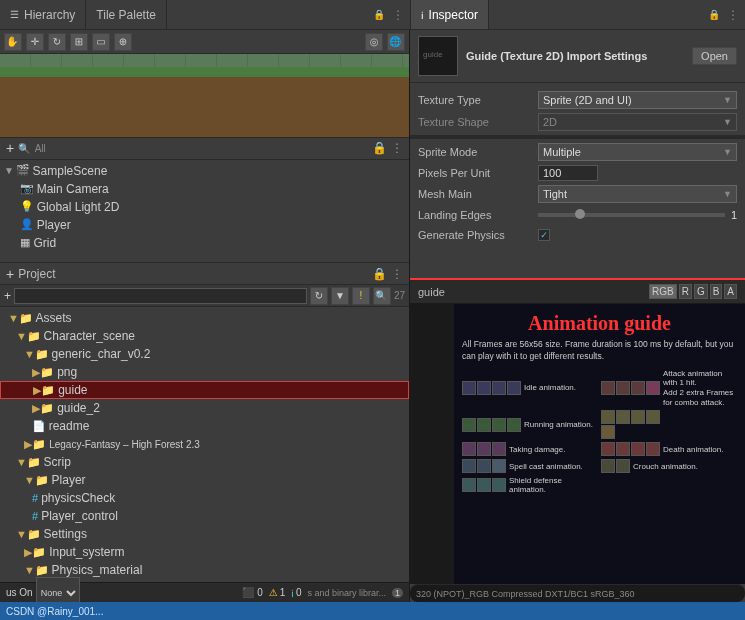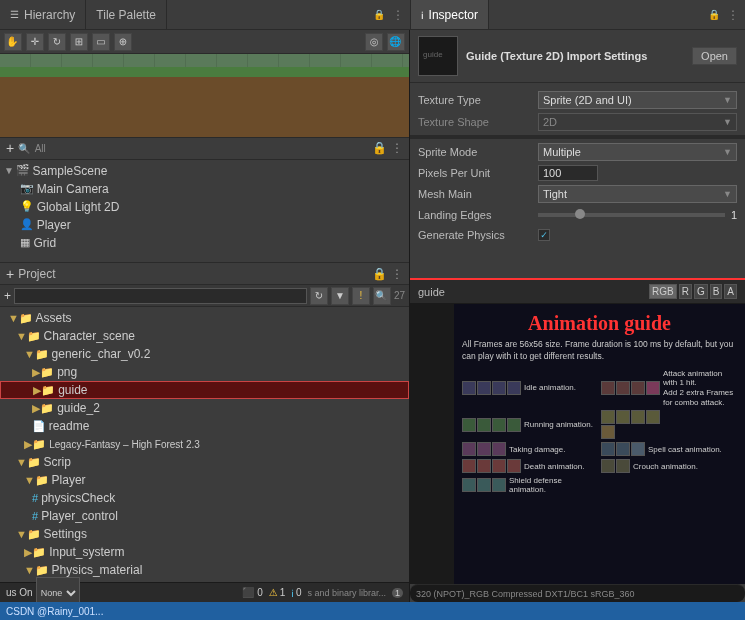--- a/index.html
+++ b/index.html
@@ -461,39 +461,39 @@
               <div style="display:flex;gap:1px">
                 <div style="width:14px;height:14px;background:#5a3a5a;border:1px solid #555"></div>
                 <div style="width:14px;height:14px;background:#5a3a5a;border:1px solid #555"></div>
                 <div style="width:14px;height:14px;background:#5a3a5a;border:1px solid #555"></div>
               </div>
               <span style="color:#ccc;font-size:8px">Taking damage.</span>
             </div>
 
             <div style="display:flex;align-items:center;gap:3px">
               <div style="display:flex;gap:1px">
-                <div style="width:14px;height:14px;background:#3a4a5a;border:1px solid #555"></div>
-                <div style="width:14px;height:14px;background:#3a4a5a;border:1px solid #555"></div>
-                <div style="width:14px;height:14px;background:#4a5a6a;border:1px solid #555"></div>
-              </div>
-              <span style="color:#ccc;font-size:8px">Spell cast animation.</span>
-            </div>
-
-            <div style="display:flex;align-items:center;gap:3px">
-              <div style="display:flex;gap:1px">
                 <div style="width:14px;height:14px;background:#6a3a3a;border:1px solid #555"></div>
                 <div style="width:14px;height:14px;background:#6a3a3a;border:1px solid #555"></div>
                 <div style="width:14px;height:14px;background:#6a3a3a;border:1px solid #555"></div>
                 <div style="width:14px;height:14px;background:#6a3a3a;border:1px solid #555"></div>
               </div>
               <span style="color:#ccc;font-size:8px">Death animation.</span>
             </div>
 
             <div style="display:flex;align-items:center;gap:3px">
               <div style="display:flex;gap:1px">
+                <div style="width:14px;height:14px;background:#3a4a5a;border:1px solid #555"></div>
+                <div style="width:14px;height:14px;background:#3a4a5a;border:1px solid #555"></div>
+                <div style="width:14px;height:14px;background:#4a5a6a;border:1px solid #555"></div>
+              </div>
+              <span style="color:#ccc;font-size:8px">Spell cast animation.</span>
+            </div>
+
+            <div style="display:flex;align-items:center;gap:3px">
+              <div style="display:flex;gap:1px">
                 <div style="width:14px;height:14px;background:#4a4a3a;border:1px solid #555"></div>
                 <div style="width:14px;height:14px;background:#4a4a3a;border:1px solid #555"></div>
               </div>
               <span style="color:#ccc;font-size:8px">Crouch animation.</span>
             </div>
 
             <div style="display:flex;align-items:center;gap:3px">
               <div style="display:flex;gap:1px">
                 <div style="width:14px;height:14px;background:#3a5a5a;border:1px solid #555"></div>
                 <div style="width:14px;height:14px;background:#3a5a5a;border:1px solid #555"></div>

